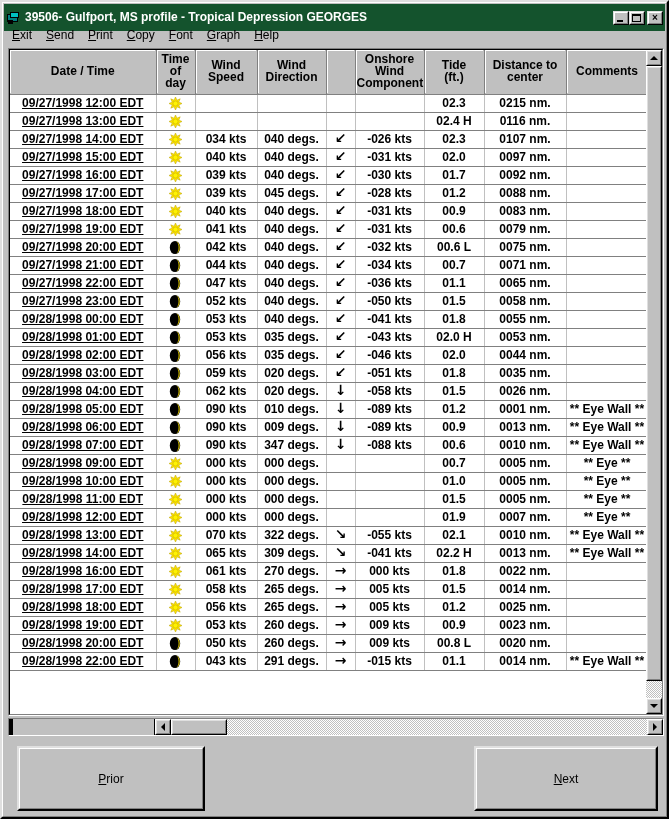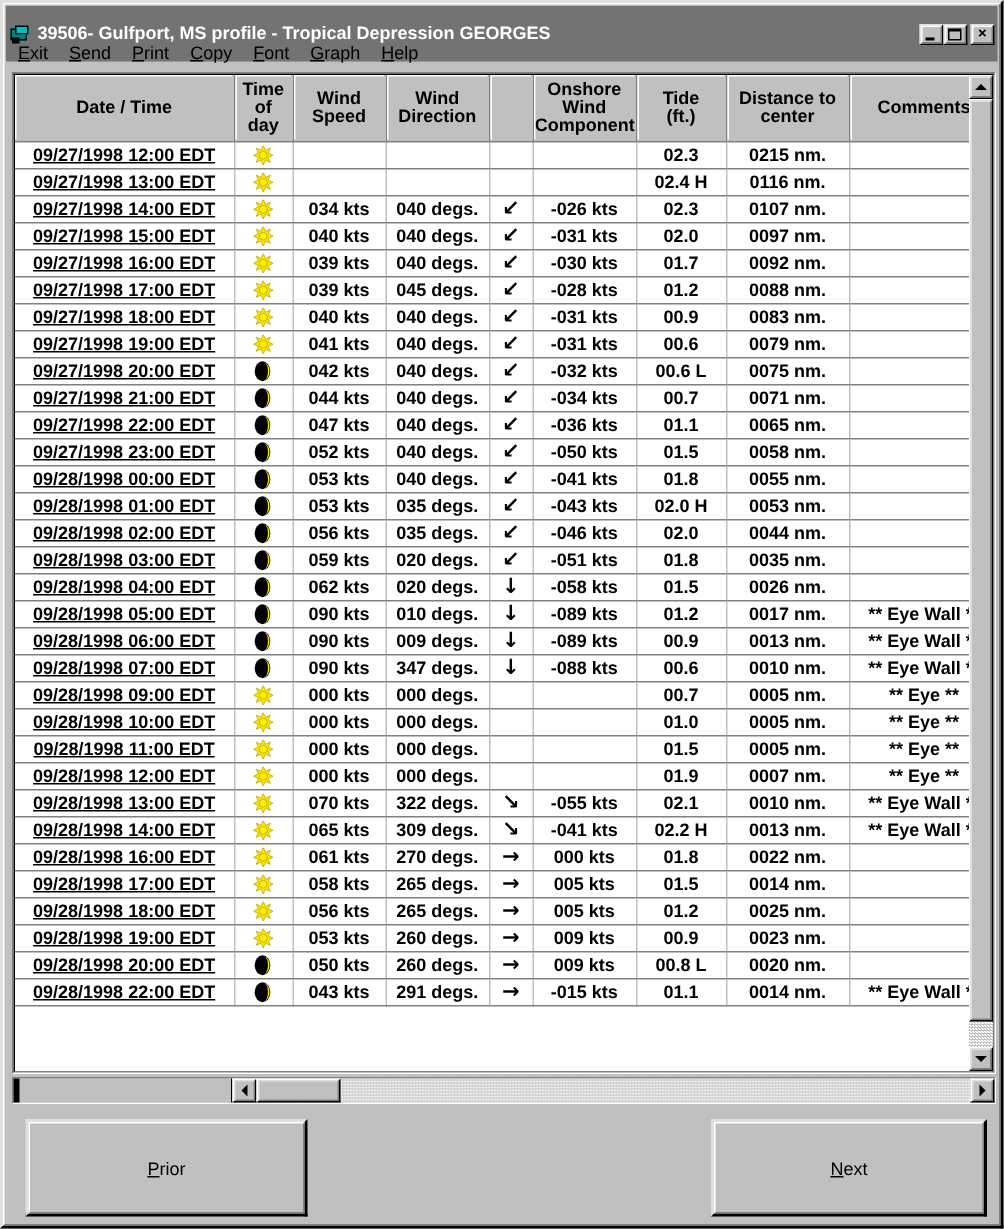--- a/index.html
+++ b/index.html
@@ -16,22 +16,22 @@
     border-right:2px solid #000;border-bottom:2px solid #000;
     box-sizing:border-box;
   }
   .win-inner{
     position:absolute;left:0;top:0;right:0;bottom:0;
     border-left:1px solid #fff;border-top:1px solid #fff;
     border-right:1px solid #808080;border-bottom:1px solid #808080;
   }
   
   .titlebar{
-    position:absolute;left:2px;top:2px;right:2px;height:37px;
-    background:#737373;display:flex;align-items:center;
+    position:absolute;left:2px;top:2px;right:2px;height:27px;
+    background:#14532d;display:flex;align-items:center;
   }
   .title-icon{
     width:15px;height:14px;margin-left:2px;margin-right:4px;
     position:relative;flex:none;
   }
   .title-icon .ti-a{position:absolute;left:1px;top:3px;width:11px;height:8px;background:#008080;border:1px solid #000;box-sizing:border-box;}
   .title-icon .ti-b{position:absolute;left:4px;top:1px;width:9px;height:6px;background:#00c0c0;border:1px solid #000;box-sizing:border-box;}
   .title-icon .ti-c{position:absolute;left:2px;top:9px;width:5px;height:4px;background:#000;}
   .title-text{
     color:#fff;font-size:12px;font-weight:bold;white-space:nowrap;
@@ -102,21 +102,21 @@
   td.c-tod{padding:0;}
   td.c-blank{border-right:1px solid #c0c0c0;}
   th.h-date{width:146px;}
   th.h-tod{width:39px;}
   th.h-ws{width:62px;}
   th.h-wd{width:69px;}
   th.h-arr{width:29px;}
   th.h-owc{width:69px;}
   th.h-tide{width:60px;}
   th.h-dist{width:82px;}
-  th.h-com{width:100px;}
+  th.h-com{width:82px;}
   
   .sun{
     display:inline-block;width:13px;height:13px;position:relative;vertical-align:middle;
   }
   .sun svg{display:block;}
   .moon{
     display:inline-block;width:13px;height:15px;position:relative;vertical-align:middle;
   }
   .moon svg{display:block;}
   .arrow{display:inline-block;font-size:14px;line-height:14px;font-weight:bold;font-family:"DejaVu Sans",sans-serif;}
@@ -500,21 +500,21 @@
               <td class="c-date">09/28/1998 05:00 EDT</td>
               <td class="c-tod"><span class="moon"><svg width="13" height="15" viewBox="0 0 13 15">
                     <ellipse cx="6" cy="7.5" rx="5.2" ry="6.6" fill="#000000"></ellipse>
                     <path d="M 7.0 1.3 A 6.2 6.8 0 0 1 7.0 13.7 A 4.0 6.6 0 0 0 7.0 1.3 Z" fill="#ffe400"></path>
                   </svg></span></td>
               <td>090 kts</td>
               <td>010 degs.</td>
               <td class="c-blank"><span class="arrow">↓</span></td>
               <td>-089 kts</td>
               <td>01.2</td>
-              <td>0017 nm.</td>
+              <td>0001 nm.</td>
               <td>** Eye Wall **</td>
             </tr>
             <tr>
               <td class="c-date">09/28/1998 06:00 EDT</td>
               <td class="c-tod"><span class="moon"><svg width="13" height="15" viewBox="0 0 13 15">
                     <ellipse cx="6" cy="7.5" rx="5.2" ry="6.6" fill="#000000"></ellipse>
                     <path d="M 7.0 1.3 A 6.2 6.8 0 0 1 7.0 13.7 A 4.0 6.6 0 0 0 7.0 1.3 Z" fill="#ffe400"></path>
                   </svg></span></td>
               <td>090 kts</td>
               <td>009 degs.</td>

